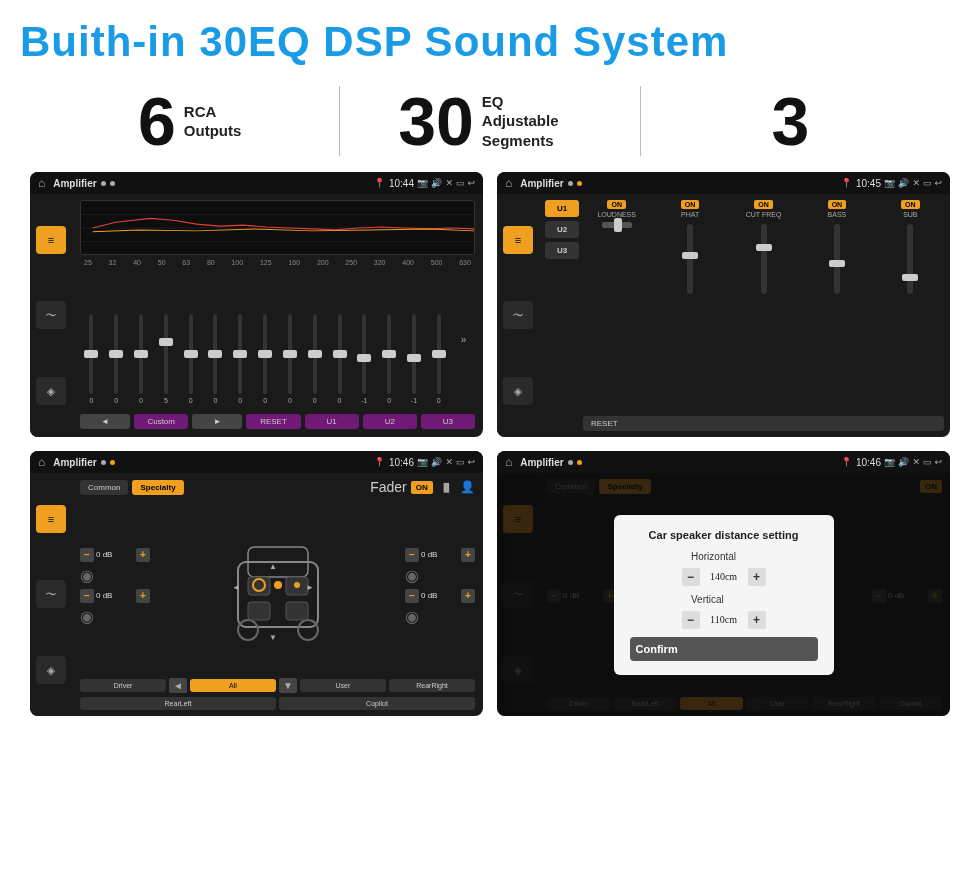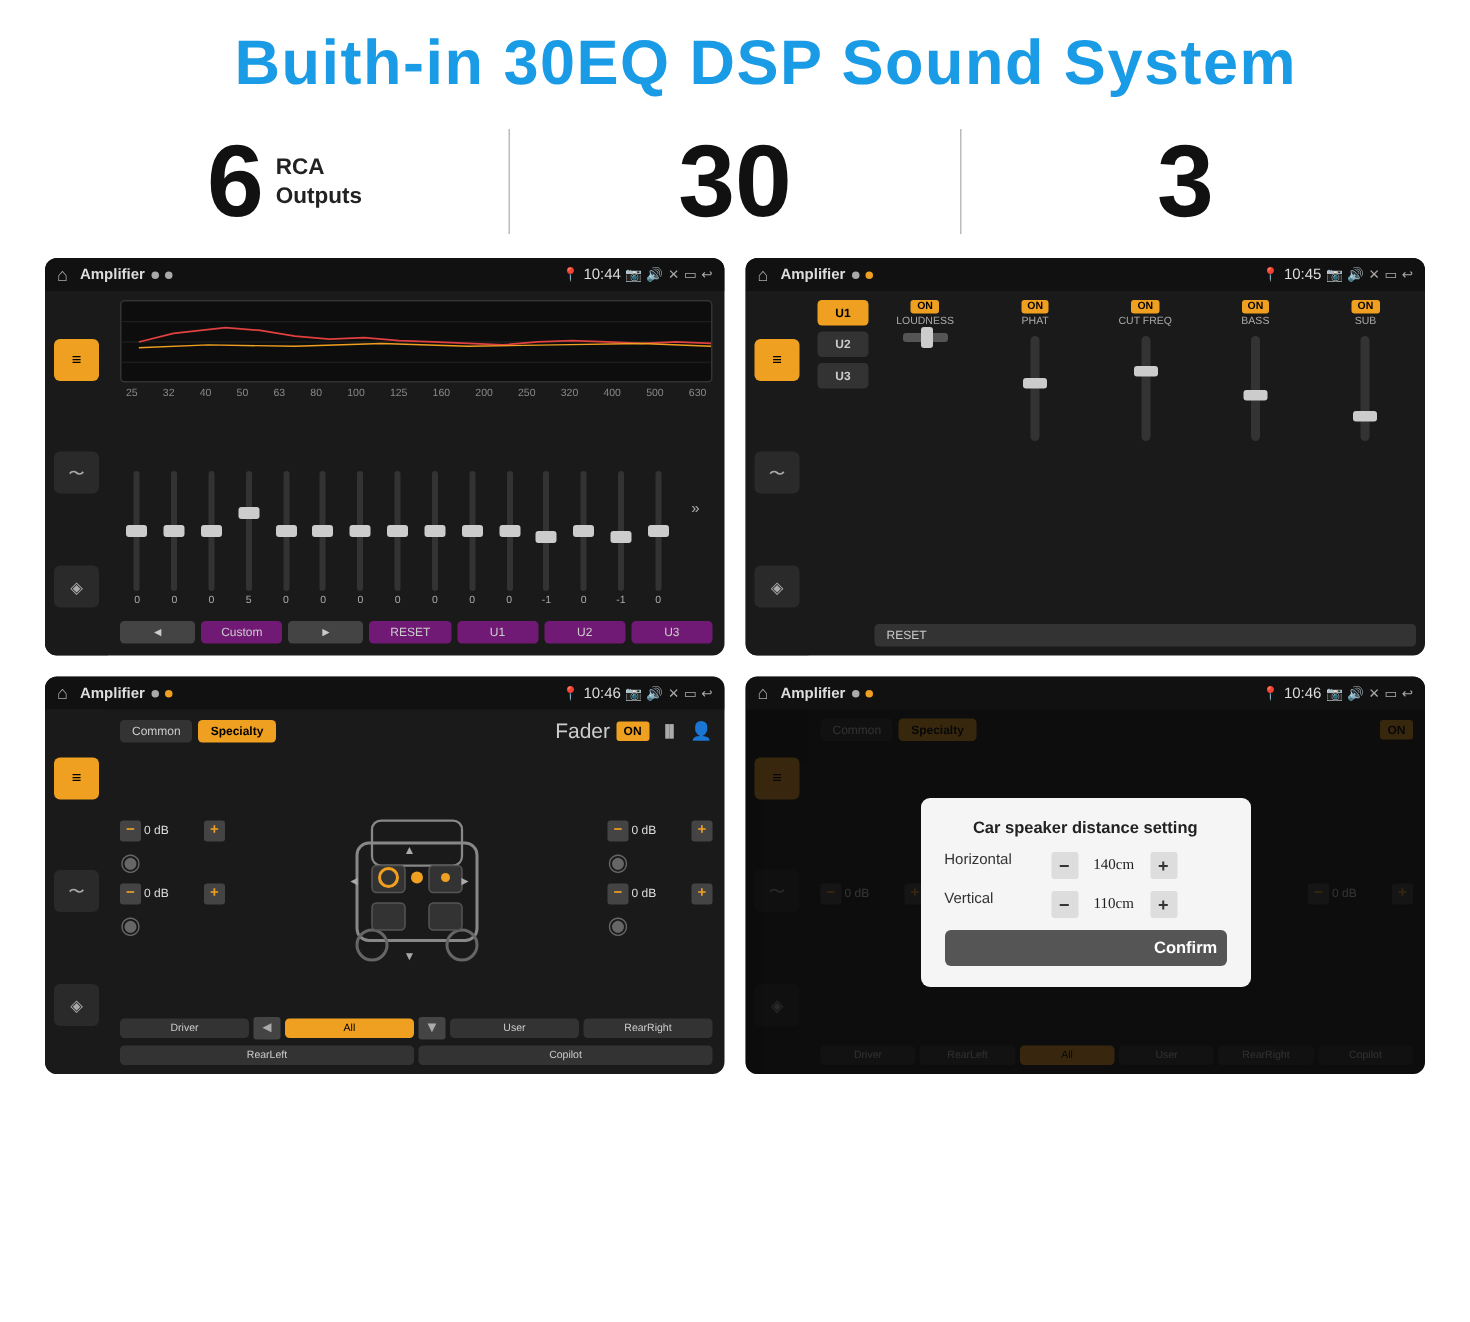--- a/index.html
+++ b/index.html
@@ -6,23 +6,21 @@
     body {
       width: 980px;
       height: 881px;
       background: #fff;
       font-family: Arial, sans-serif;
       overflow: hidden;
     }
 
     
     .header {
-      text-align: center;
       padding: 18px 20px 10px;
-      margin-left: 41px;
     }
     .header h1 {
       font-size: 42px;
       font-weight: 900;
       color: #1a9be6;
       letter-spacing: 1px;
     }
 
     
     .stats-row {
@@ -399,23 +397,24 @@
     }
     .dialog-title {
       font-size: 11px;
       font-weight: bold;
       color: #222;
       text-align: center;
       margin-bottom: 10px;
     }
     .dialog-row {
       display: flex;
-      align-items: flex-start;
+      align-items: center;
       gap: 6px;
       margin-bottom: 8px;
+      flex-direction: column;
     }
     .dialog-field-label {
       font-size: 10px;
       color: #333;
       width: 65px;
     }
     .dialog-control {
       display: flex;
       align-items: center;
       gap: 4px;
@@ -437,21 +436,21 @@
       color: #222;
       min-width: 40px;
       text-align: center;
       font-family: Liberation Serif, serif;
     }
     .dialog-confirm {
       background: #555;
       color: #fff;
       font-size: 11px;
       font-weight: bold;
-      text-align: right;
+      text-align: left;
       padding: 6px;
       border-radius: 4px;
       margin-top: 4px;
     }
 
     
     .eq-graph svg {
       width: 100%;
       height: 100%;
     }
@@ -464,20 +463,21 @@
 </div>
 
 <div class="stats-row">
   <div class="stat-item">
     <span class="stat-number">6</span>
     <span class="stat-label">RCA<br>Outputs</span>
   </div>
   <div class="stat-divider"></div>
   <div class="stat-item">
     <span class="stat-number">30</span>
+    <span class="stat-label">EQ Adjustable<br>Segments</span>
   </div>
   <div class="stat-divider"></div>
   <div class="stat-item">
     <span class="stat-number">3</span>
   </div>
 </div>
 
 <div class="screenshots-grid">
 
   <div class="screen-card">

